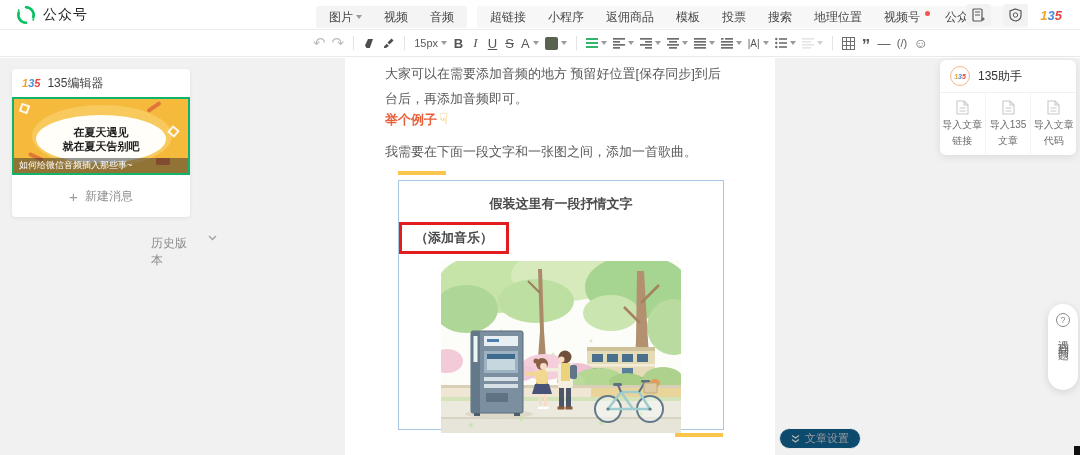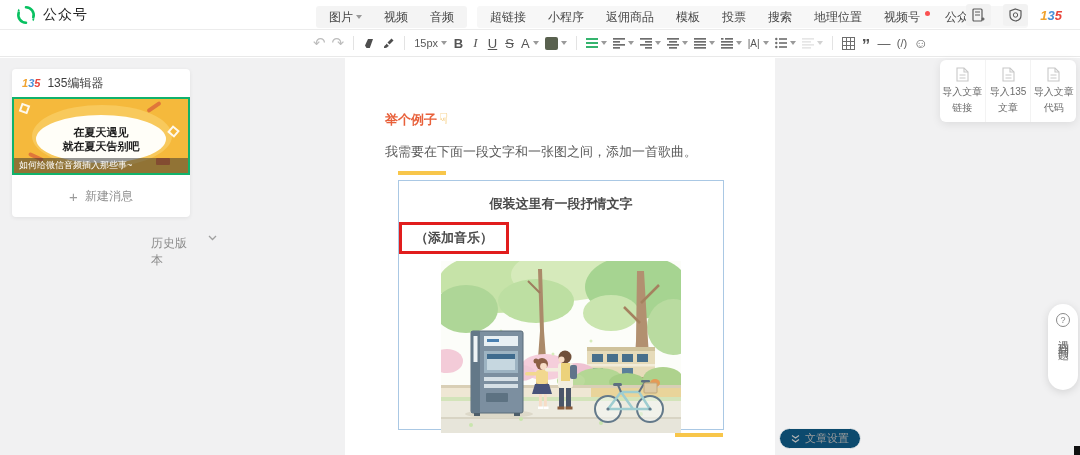--- a/index.html
+++ b/index.html
@@ -346,20 +346,21 @@
     </div>
 
     <div class="history">
       <span class="htx">历史版本</span>
       <svg width="9" height="6" viewBox="0 0 9 6">
         <path d="M1 1 L4.5 4.5 L8 1" fill="none" stroke="#a0a0a0" stroke-width="1.3"></path>
         </svg>
     </div>
 
     <div class="canvas">
+      <div class="para p1">大家可以在需要添加音频的地方 预留好位置[保存同步]到后台后，再添加音频即可。</div>
       <div class="example">
         <span>举个例子</span><span class="emj">☟</span>
       </div>
       <div class="para p2">我需要在下面一段文字和一张图之间，添加一首歌曲。</div>
       <div class="yline yl1"></div>
 
       <div class="bluebox">
         <div class="bb-title">假装这里有一段抒情文字</div>
         <div class="bb-musicrow">
           <span class="music-ph">（添加音乐）</span>
@@ -474,20 +475,28 @@
             <circle cx="167" cy="148" r="1.6" fill="#63798a"></circle>
               <circle cx="209" cy="148" r="1.6" fill="#63798a"></circle>
           </g>
         </svg>
       </div>
 
       <div class="yline yl2"></div>
     </div>
 
     <div class="assist">
+      <div class="as-head">
+        <span class="as-logo">
+          <span class="c1">1</span>
+            <span class="c3">3</span>
+            <span class="c5">5</span>
+        </span>
+        <span class="as-title">135助手</span>
+      </div>
       <div class="as-items">
         <div class="as-item">
           <svg width="13" height="15" viewBox="0 0 13 15">
             <path d="M1 1 h7 l4 4 v9 H1 Z" fill="none" stroke="#c8c8c8" stroke-width="1.1"></path>
             <path d="M8 1 v4 h4" fill="none" stroke="#c8c8c8" stroke-width="1.1"></path>
             <line x1="3.5" y1="8" x2="9.5" y2="8" stroke="#c8c8c8"></line>
               <line x1="3.5" y1="11" x2="9.5" y2="11" stroke="#c8c8c8"></line>
             </svg>
           <span class="lb">导入文章</span>
           <span class="lb">链接</span>

